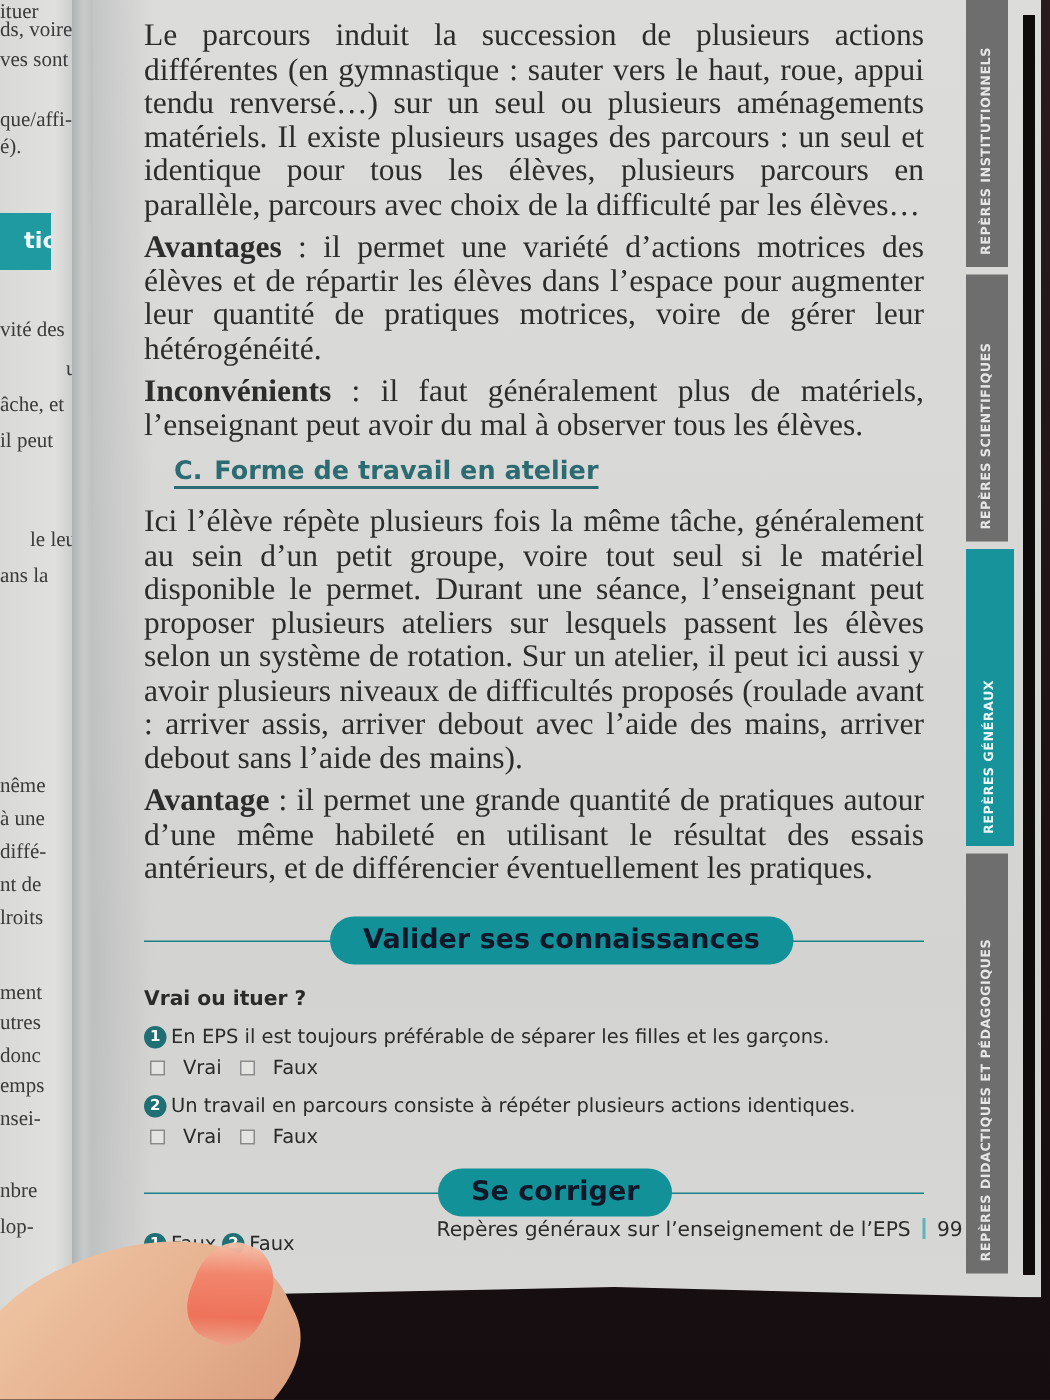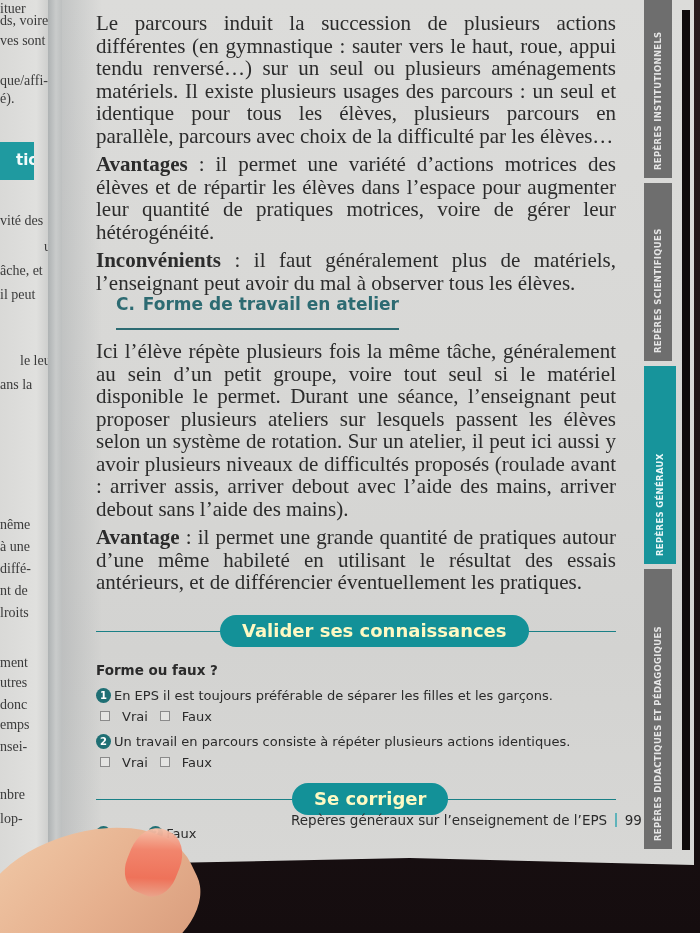--- a/index.html
+++ b/index.html
@@ -27,29 +27,29 @@
     background: linear-gradient(180deg, #dcdcda 0%, #d8d8d6 40%, #d3d3d1 75%, #d7d7d5 100%);
     clip-path: polygon(0 0, 100% 0, 100% 100%, 55% 99.2%, 0 100%); }
   .page-shade { position: absolute; left: 62px; top: 0; width: 40px; height: 860px;
     background: linear-gradient(90deg, rgba(150,155,158,0.35), rgba(150,155,158,0)); }
 
   .content { position: absolute; left: 96px; top: 12px; width: 520px; color: #2c2c2c; }
   .para { font-size: 21px; line-height: 22.5px; text-align: justify; }
   .para b { font-weight: bold; }
   .gap { height: 6px; }
 
-  .section-heading { display: inline-block; margin: 0 0 10px 20px; font-family: "DejaVu Sans", sans-serif;
-    font-weight: bold; font-size: 17px; color: #2d6b72; padding-bottom: 14px; border-bottom: 2px solid #2d6b72; }
+  .section-heading { display: inline-block; margin: 10px 0 10px 20px; font-family: "DejaVu Sans", sans-serif;
+    font-weight: bold; font-size: 17px; color: #2d6b72; padding-bottom: 0; border-bottom: 2px solid #2d6b72; }
   .section-heading .letter { color: #2d6b72; margin-right: 2px; }
 
   
   .banner-row { position: relative; height: 34px; margin-top: 12px; }
   .banner-line { position: absolute; left: 0; right: 0; top: 19px; height: 1.5px; background: #1a8086; }
   .banner { position: absolute; top: 3px; height: 32px; border-radius: 16px; background: #139198;
-    color: #fef9c3; font-family: "DejaVu Sans", sans-serif; font-weight: bold; font-size: 18px;
+    color: #0f172a; font-family: "DejaVu Sans", sans-serif; font-weight: bold; font-size: 18px;
     line-height: 32px; padding: 0 22px; white-space: nowrap; }
 
   .quiz { font-family: "DejaVu Sans", sans-serif; color: #2a2a2a; }
   .quiz-title { font-weight: bold; font-size: 13.5px; margin: 16px 0 10px 0; }
   .q { font-size: 13px; margin-bottom: 6px; display: flex; align-items: center; }
   .num { display: inline-block; width: 15px; height: 15px; border-radius: 50%; background: #1f6f74;
     color: #fff; font-size: 10px; font-weight: bold; text-align: center; line-height: 15px; margin-right: 3px; flex: none; }
   .opts { font-size: 13px; margin: 0 0 10px 4px; display: flex; align-items: center; }
   .box { display: inline-block; width: 10px; height: 10px; border: 1px solid #8a8a8a; margin-right: 12px; background: #e4e4e2; }
   .opt-label { margin-right: 12px; }
@@ -138,21 +138,21 @@
   </p>
   <div class="gap"></div>
 
   
   <div class="banner-row">
     <div class="banner-line"></div>
     <div class="banner" style="left:124px;">Valider ses connaissances</div>
   </div>
 
   <div class="quiz">
-    <div class="quiz-title">Forme ou faux ?</div>
+    <div class="quiz-title">Vrai ou ituer ?</div>
 
     <div class="q">
       <span class="num">1</span>
       <span>En EPS il est toujours préférable de séparer les filles et les garçons.</span>
     </div>
     <div class="opts">
       <span class="box"></span>
       <span class="opt-label">Vrai</span>
       <span class="box"></span>
       <span class="opt-label">Faux</span>

